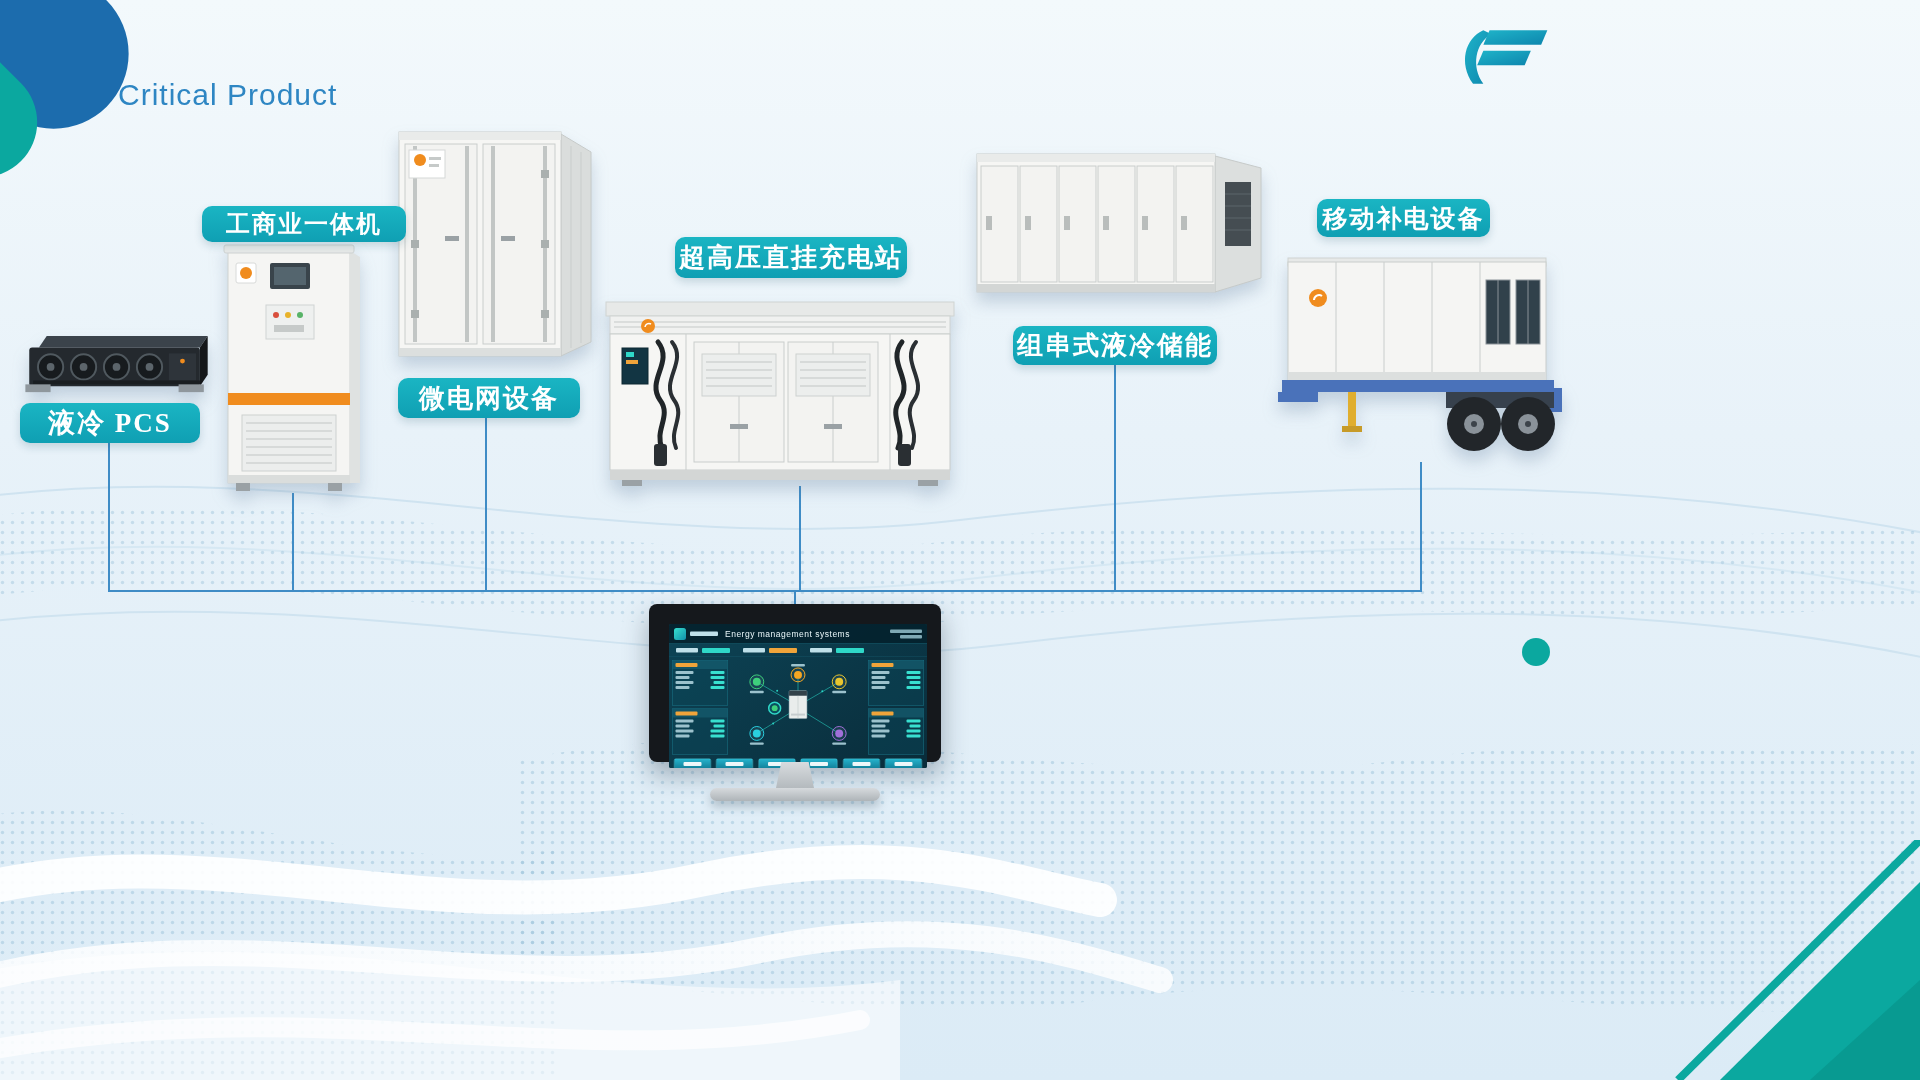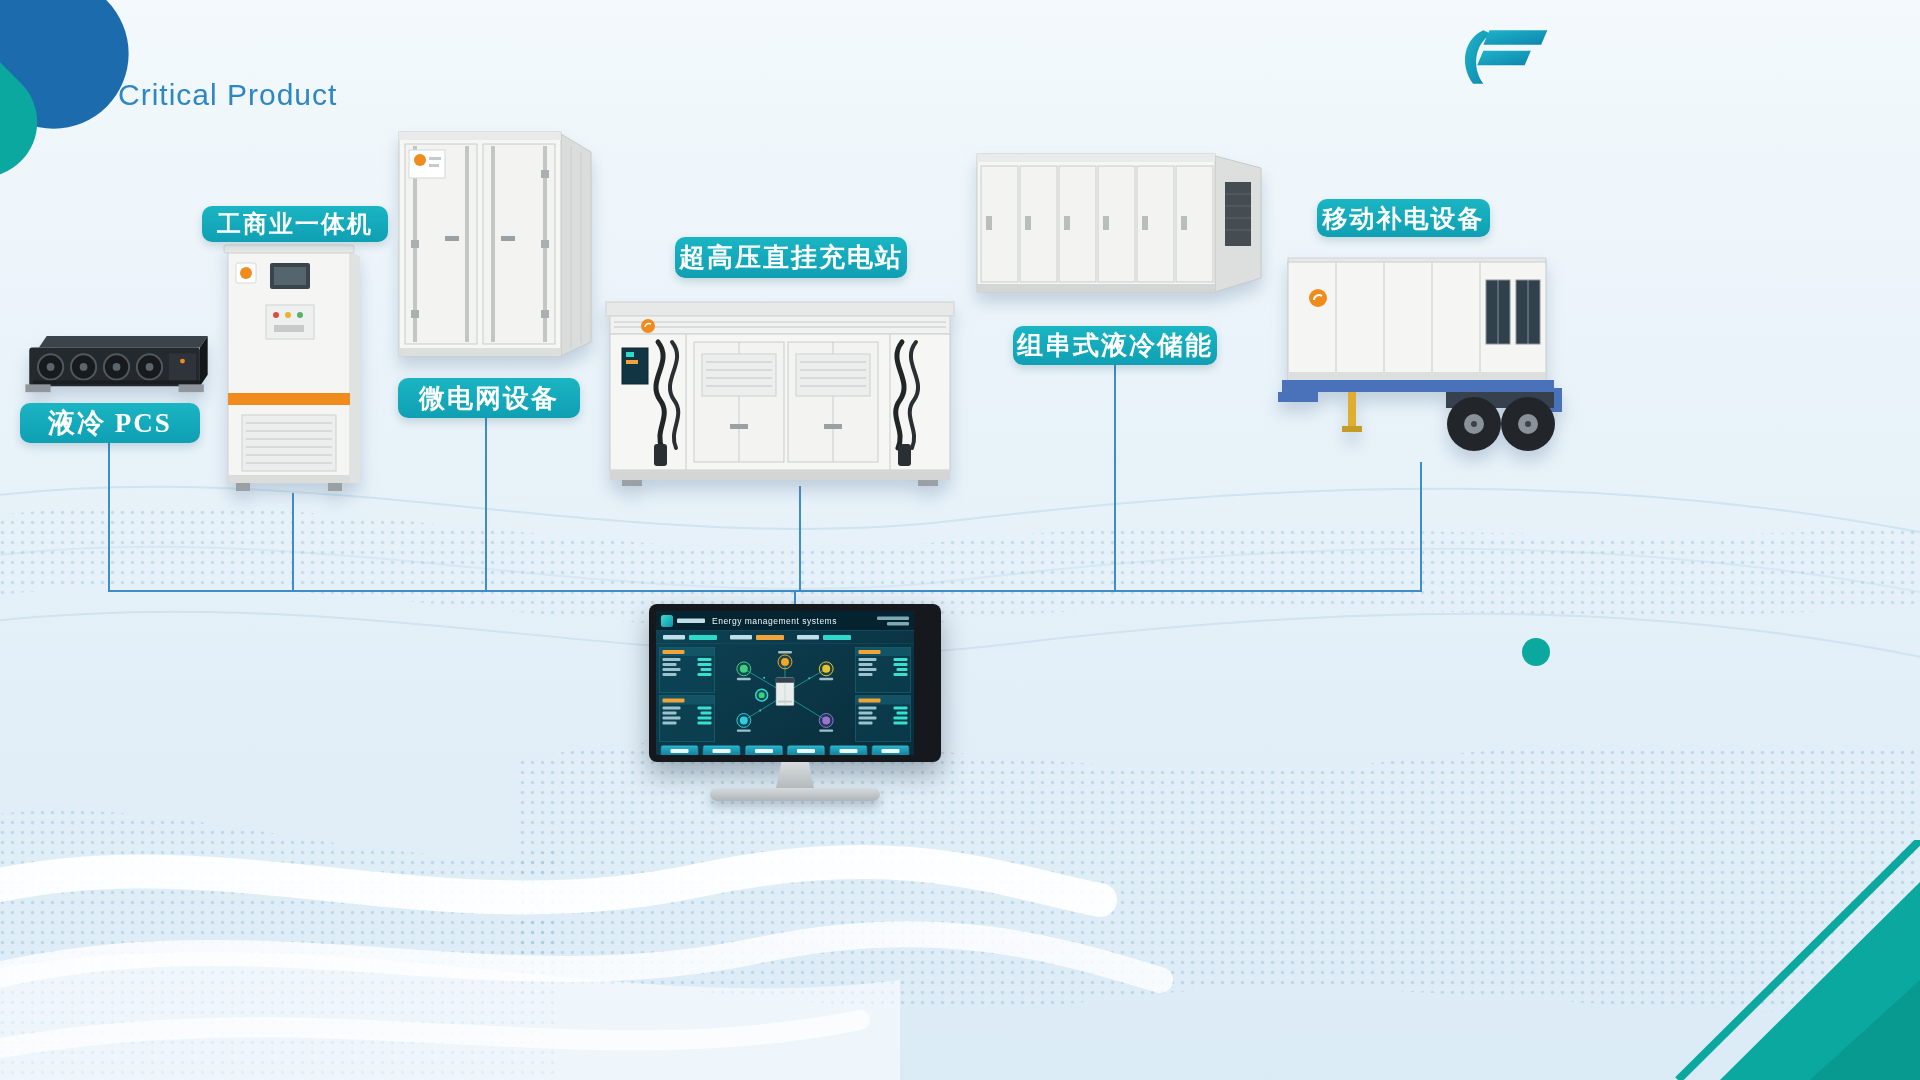--- a/index.html
+++ b/index.html
@@ -31,21 +31,21 @@
   .product{position:absolute}
   .product svg{width:100%;height:100%;filter:drop-shadow(0 10px 8px rgba(90,120,150,.28))}
   
   .pill{position:absolute;display:flex;align-items:center;justify-content:center;
         background:linear-gradient(180deg,#1ab5c3,#0f9fb3);color:#fff;border-radius:10px;
         font-family:"Liberation Serif",serif;font-weight:700;letter-spacing:2px;
         box-shadow:0 4px 8px rgba(20,80,100,.18);white-space:nowrap}
   .pill.shadowed{box-shadow:0 12px 20px rgba(30,90,110,.35)}
   
   .monitor{position:absolute;left:659px;top:604px;width:272px;display:flex;flex-direction:column;align-items:center}
-  .monitor-frame{width:292px;height:158px;background:#15181c;border-radius:8px;padding:7px;
+  .monitor-frame{width:292px;height:158px;background:#15181c;border-radius:8px;padding:20px;
                  box-shadow:0 12px 26px rgba(20,40,60,.35)}
   .ems-screen{width:258px;height:144px;overflow:hidden;border-radius:2px;background:#0a3341;
               box-shadow:inset 0 0 30px rgba(47,216,200,.15)}
   .ems-inner{width:516px;height:288px;transform:scale(.5);transform-origin:0 0;
              background:linear-gradient(145deg,#0d4456,#092c3a);display:flex;flex-direction:column}
   .ems-header{height:40px;display:flex;align-items:center;gap:8px;padding:0 10px;
               background:rgba(4,34,46,.92);border-bottom:1px solid #1b6e82;flex:0 0 auto}
   .ems-logo{width:24px;height:24px;border-radius:5px;background:linear-gradient(135deg,#37e0cf,#1190ab)}
   .ems-title{color:#eaf7fa;font-size:17px;letter-spacing:1px;margin-left:6px}
   .ems-header-right{margin-left:auto;display:flex;flex-direction:column;gap:4px;align-items:flex-end}
@@ -327,21 +327,21 @@
           <circle cx="196" cy="176" r="10" fill="#8a9299"></circle>
           <circle cx="196" cy="176" r="3" fill="#3c434a"></circle>
         <circle cx="250" cy="176" r="27" fill="#22262a"></circle>
           <circle cx="250" cy="176" r="10" fill="#8a9299"></circle>
           <circle cx="250" cy="176" r="3" fill="#3c434a"></circle>
       </g>
     </svg>
   </figure>
 
   <div class="pill" style="left:20px;top:403px;width:180px;height:40px;font-size:27px">液冷 PCS</div>
-  <div class="pill" style="left:202px;top:206px;width:186px;height:36px;font-size:24px">工商业一体机</div>
+  <div class="pill" style="left:202px;top:206px;width:204px;height:36px;font-size:24px">工商业一体机</div>
   <div class="pill" style="left:398px;top:378px;width:182px;height:40px;font-size:26px">微电网设备</div>
   <div class="pill" style="left:675px;top:237px;width:232px;height:41px;font-size:26px">超高压直挂充电站</div>
   <div class="pill" style="left:1013px;top:326px;width:204px;height:39px;font-size:26px">组串式液冷储能</div>
   <div class="pill" style="left:1317px;top:199px;width:173px;height:38px;font-size:25px">移动补电设备</div>
 
   <div class="monitor">
     <div class="monitor-frame">
       <div class="ems-screen">
         <div class="ems-inner">
           <div class="ems-header">

